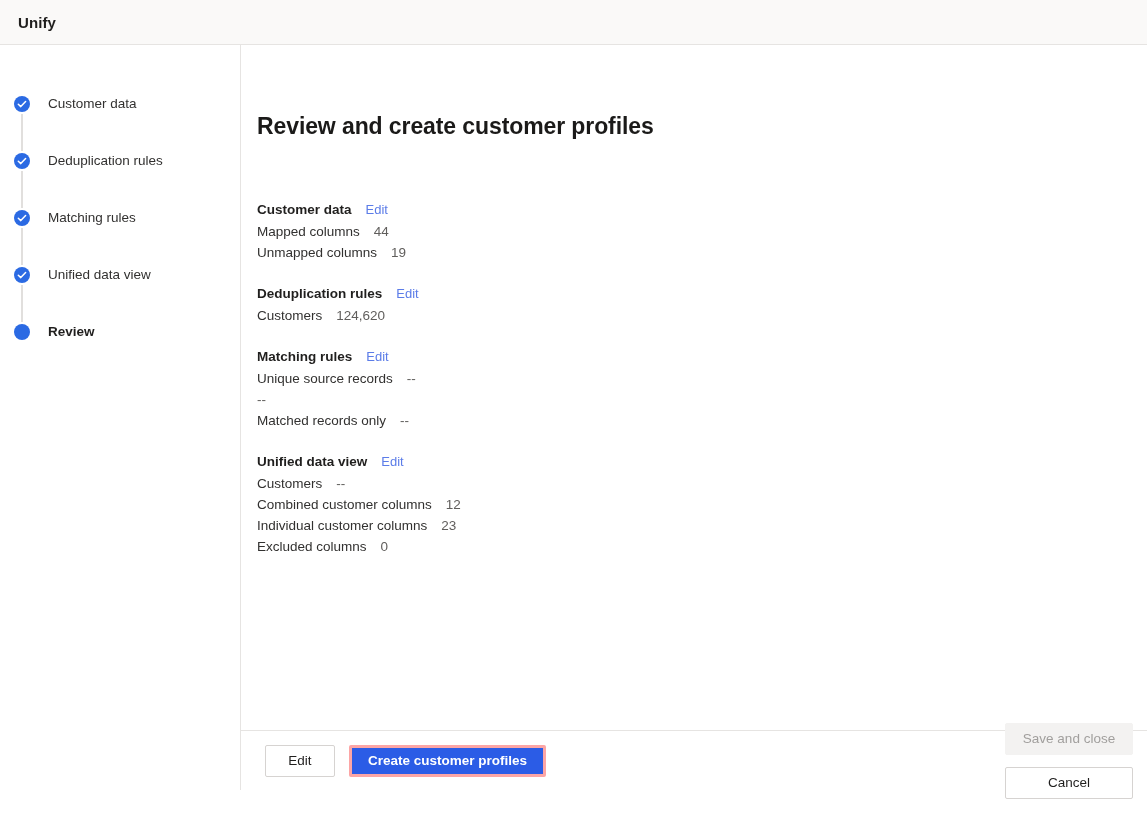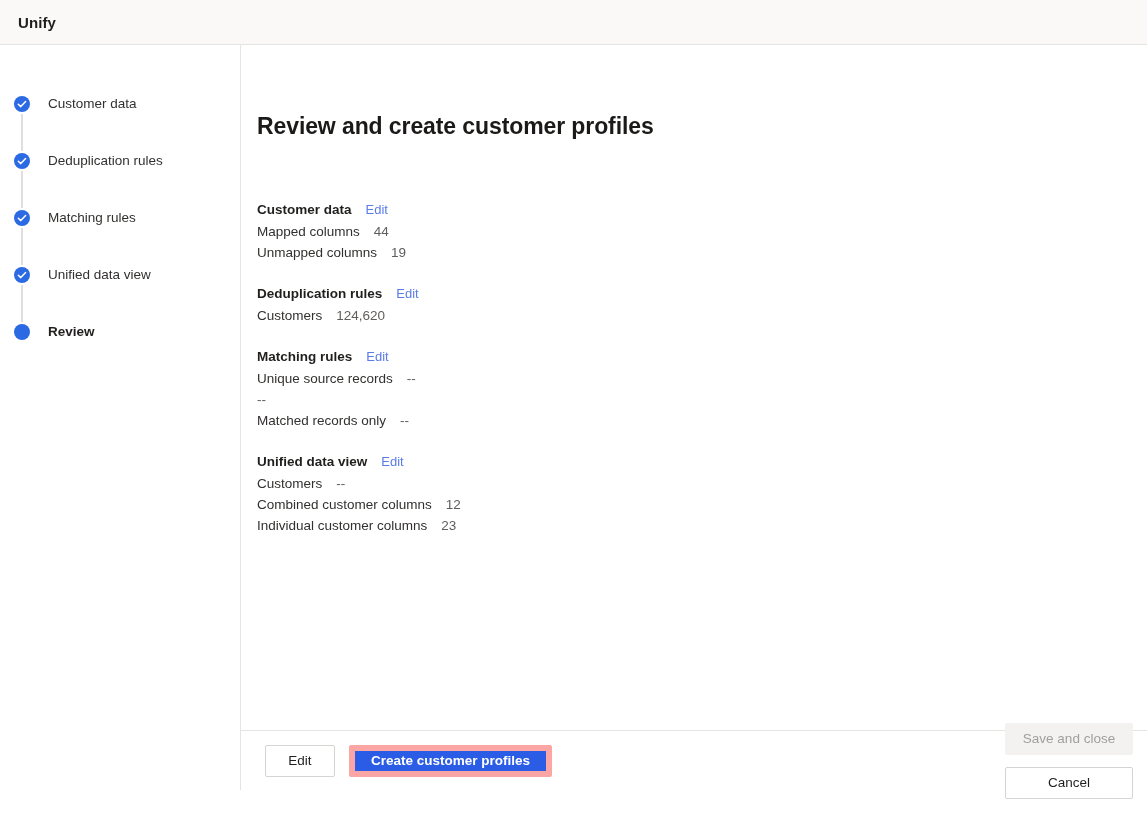--- a/index.html
+++ b/index.html
@@ -196,21 +196,21 @@
     white-space: nowrap;
   }
   .btn-default {
     background: #ffffff;
     border: 1px solid #d6d3d1;
     color: #201f1e;
     min-width: 70px;
   }
   .btn-primary {
     background: #2b5ce6;
-    border: 6px solid #fca5a5;
+    border: 3px solid #fca5a5;
     color: #ffffff;
     font-weight: 700;
     min-width: 178px;
   }
   .btn-disabled {
     background: #f3f2f1;
     border: 1px solid #f3f2f1;
     color: #a19f9d;
     min-width: 128px;
     cursor: default;
@@ -338,20 +338,24 @@
                 <span class="stat-label">Customers</span>
                 <span class="stat-value">--</span>
               </div>
               <div class="stat-row">
                 <span class="stat-label">Combined customer columns</span>
                 <span class="stat-value">12</span>
               </div>
               <div class="stat-row">
                 <span class="stat-label">Individual customer columns</span>
                 <span class="stat-value">23</span>
+              </div>
+              <div class="stat-row">
+                <span class="stat-label">Excluded columns</span>
+                <span class="stat-value">0</span>
               </div>
             </div>
           </div>
       </div>
 
       <div class="footer">
         <div class="footer-left">
           <button class="btn btn-default btn-back">Edit</button>
           <button class="btn btn-primary">Create customer profiles</button>
         </div>

